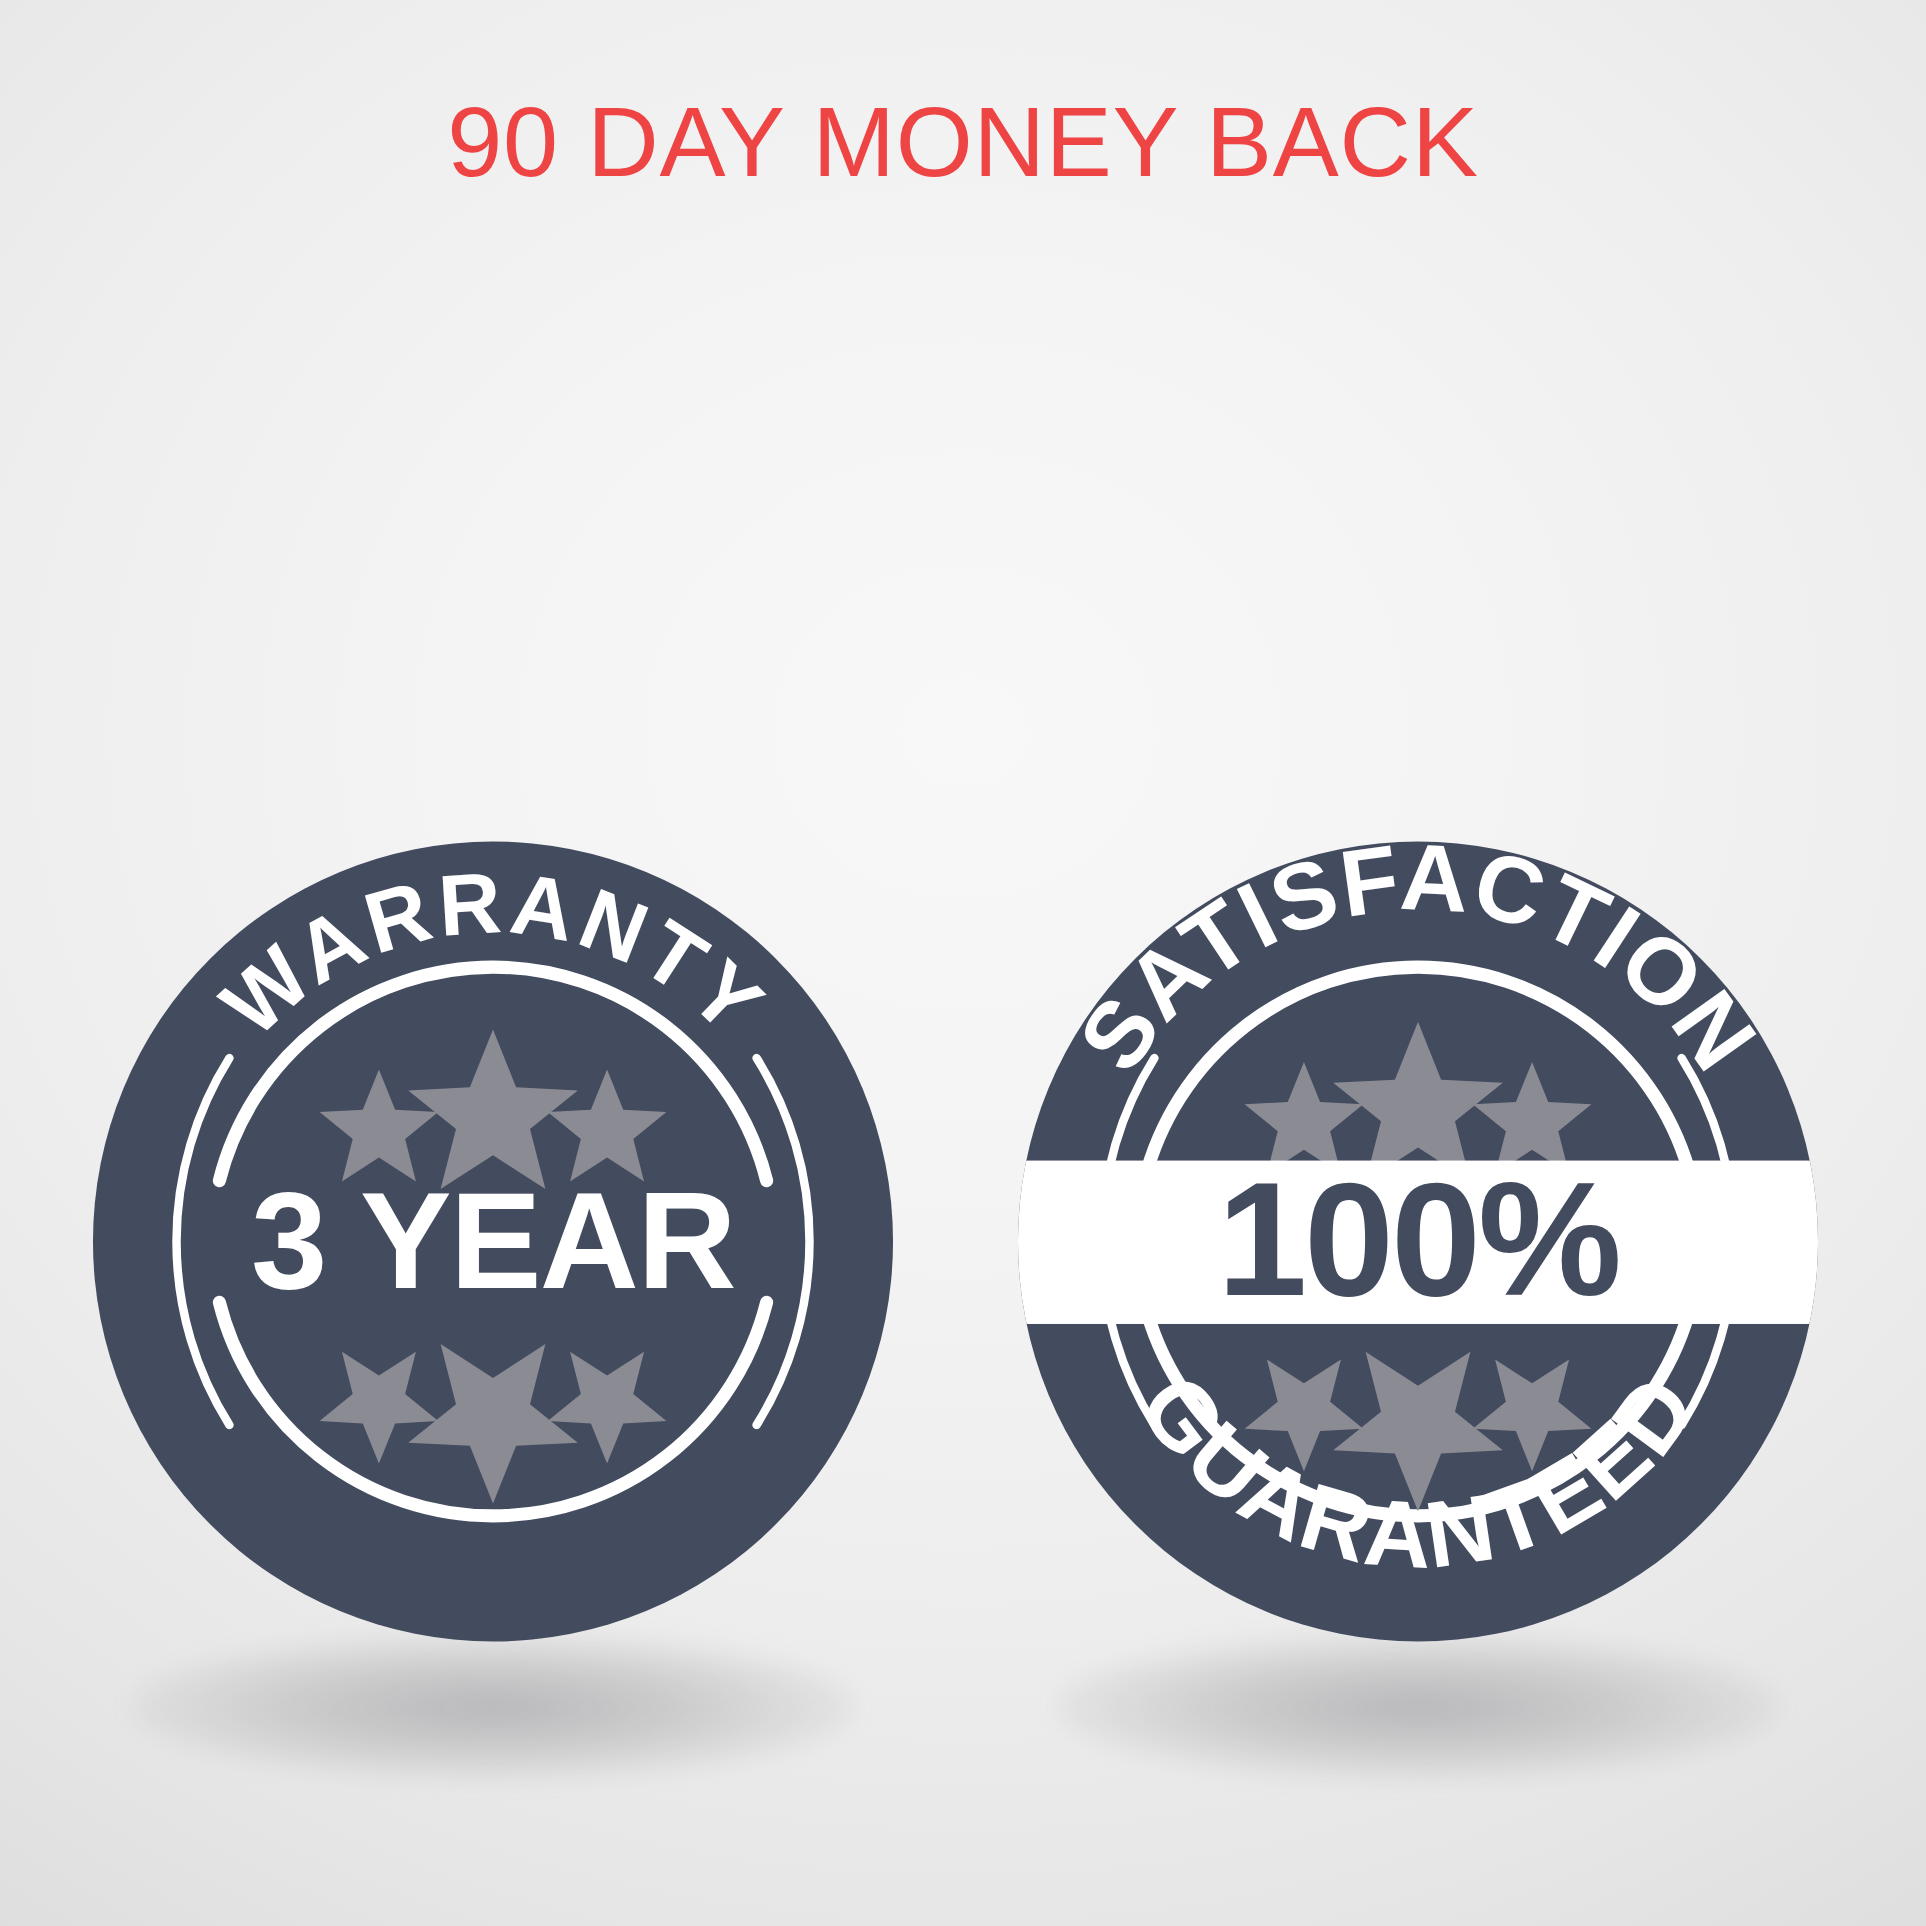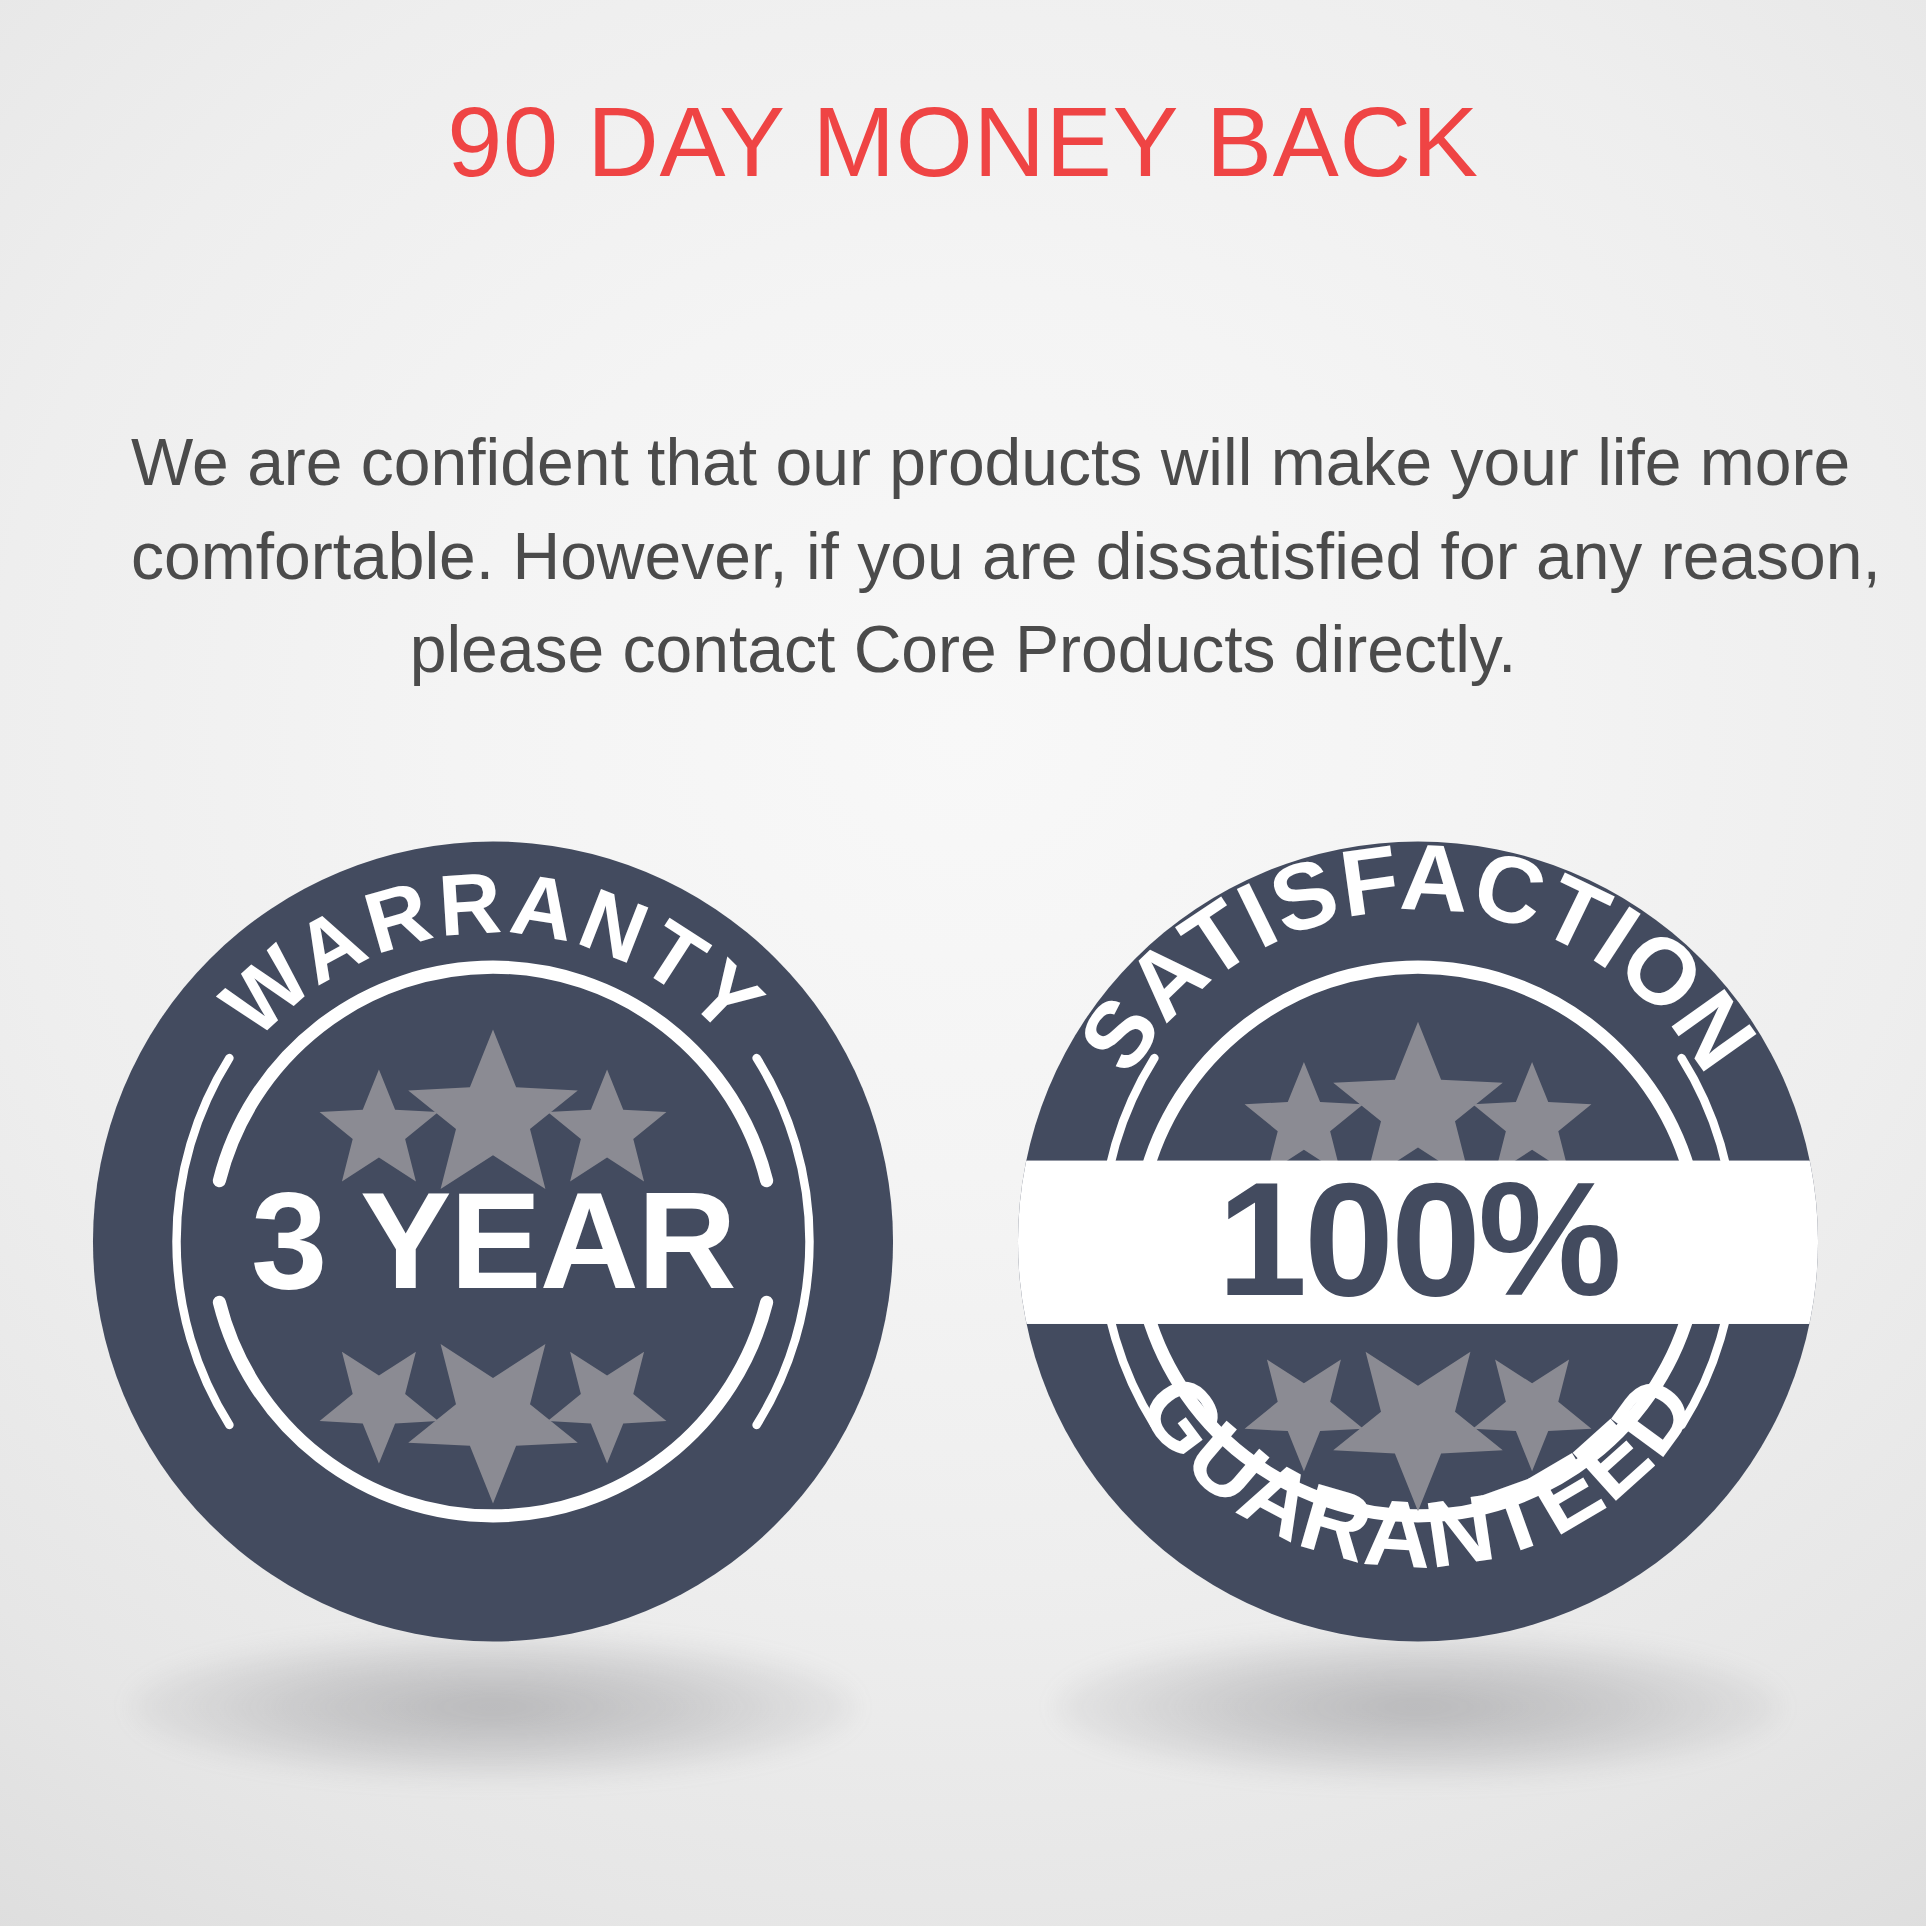--- a/index.html
+++ b/index.html
@@ -103,25 +103,20 @@
 </style>
 </head>
 <body>
 
 <div class="page">
 
   <div class="headline">
     <span class="hl-line">90 DAY MONEY BACK</span>
   </div>
 
-  <div class="bodycopy">
-    <span class="bc-line">We are confident that our products will make your life more</span>
-    <span class="bc-line">comfortable. However, if you are dissatisfied for any reason,</span>
-    <span class="bc-line">please contact Core Products directly.</span>
-  </div>
 
   <div class="badges">
 
     <div class="badge-wrap left">
       <div class="badge-shadow"></div>
       <svg class="badge-svg" width="817" height="817" viewBox="0 0 1060 1060">
         <defs>
           <path id="w-arc-top" d="M 130,530 A 400,400 0 0 1 930,530"></path>
         </defs>
 

